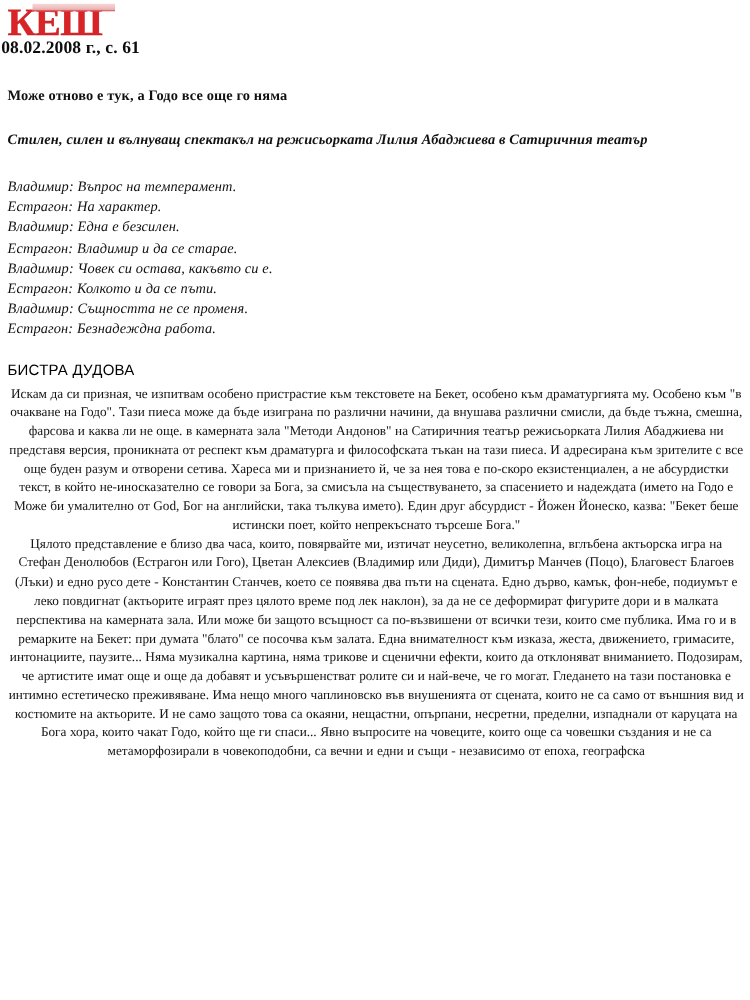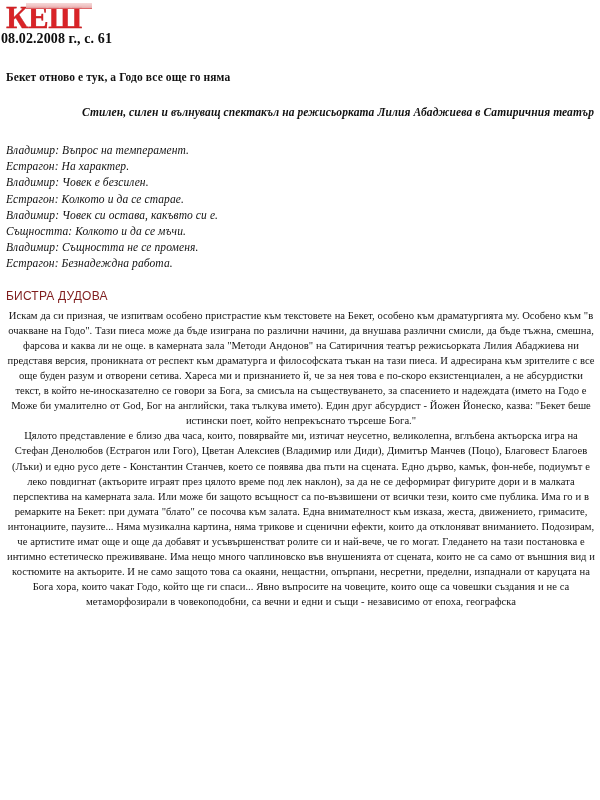--- a/index.html
+++ b/index.html
@@ -86,21 +86,20 @@
   .standfirst {
     font-family: "Liberation Serif", "DejaVu Serif", serif;
     font-weight: bold;
     font-style: italic;
     font-size: 11.5px;
     line-height: 15px;
     color: #111;
     padding: 0 6px;
     margin-top: 22px;
     letter-spacing: .1px;
-    text-align: right;
   }
 
   
   .dialogue {
     padding: 0 6px;
     margin-top: 22px;
   }
   .dialogue .line {
     font-family: "Liberation Serif", "DejaVu Serif", serif;
     font-weight: normal;
@@ -109,21 +108,21 @@
     line-height: 16.2px;
     color: #111;
     white-space: nowrap;
     letter-spacing: .1px;
   }
 
   
   .byline {
     font-family: "Liberation Sans", "DejaVu Sans", sans-serif;
     font-size: 12px;
-    color: #7f1d1d;
+    color: #000000;
     padding: 0 6px;
     margin-top: 17px;
     letter-spacing: .2px;
   }
 
   
   .body-copy {
     padding: 0 4px 0 6px;
     margin-top: 5px;
   }
@@ -151,31 +150,31 @@
 
   <div class="masthead">
     <span class="logo-wrap">
       <span class="logo-capband"></span>
       <span class="logo-text">КЕШ</span>
     </span>
   </div>
 
   <div class="dateline">08.02.2008 г., с. 61</div>
 
-  <div class="headline">Бекет отново е тук, а Годо все още го няма</div>
+  <div class="headline">Може отново е тук, а Годо все още го няма</div>
 
   <div class="standfirst">Стилен, силен и вълнуващ спектакъл на режисьорката Лилия Абаджиева в Сатиричния театър</div>
 
   <div class="dialogue">
     <div class="line">Владимир: Въпрос на темперамент.</div>
     <div class="line">Естрагон: На характер.</div>
-    <div class="line">Владимир: Човек е безсилен.</div>
-    <div class="line">Естрагон: Колкото и да се старае.</div>
+    <div class="line">Владимир: Една е безсилен.</div>
+    <div class="line">Естрагон: Владимир и да се старае.</div>
     <div class="line">Владимир: Човек си остава, какъвто си е.</div>
-    <div class="line">Същността: Колкото и да се мъчи.</div>
+    <div class="line">Естрагон: Колкото и да се пъти.</div>
     <div class="line">Владимир: Същността не се променя.</div>
     <div class="line">Естрагон: Безнадеждна работа.</div>
   </div>
 
   <div class="byline">БИСТРА ДУДОВА</div>
 
   <div class="body-copy clip">
     <p>Искам да си призная, че изпитвам особено пристрастие към текстовете на Бекет, особено към драматургията му. Особено към "в очакване на Годо". Тази пиеса може да бъде изиграна по различни начини, да внушава различни смисли, да бъде тъжна, смешна, фарсова и каква ли не още. в камерната зала "Методи Андонов" на Сатиричния театър режисьорката Лилия Абаджиева ни представя версия, проникната от респект към драматурга и философската тъкан на тази пиеса. И адресирана към зрителите с все още буден разум и отворени сетива. Хареса ми и признанието й, че за нея това е по-скоро екзистенциален, а не абсурдистки текст, в който не-иносказателно се говори за Бога, за смисъла на съществуването, за спасението и надеждата (името на Годо е Може би умалително от God, Бог на английски, така тълкува името). Един друг абсурдист - Йожен Йонеско, казва: "Бекет беше истински поет, който непрекъснато търсеше Бога."</p>
     <p>Цялото представление е близо два часа, които, повярвайте ми, изтичат неусетно, великолепна, вглъбена актьорска игра на Стефан Денолюбов (Естрагон или Гого), Цветан Алексиев (Владимир или Диди), Димитър Манчев (Поцо), Благовест Благоев (Лъки) и едно русо дете - Константин Станчев, което се появява два пъти на сцената. Едно дърво, камък, фон-небе, подиумът е леко повдигнат (актьорите играят през цялото време под лек наклон), за да не се деформират фигурите дори и в малката перспектива на камерната зала. Или може би защото всъщност са по-възвишени от всички тези, които сме публика. Има го и в ремарките на Бекет: при думата "блато" се посочва към залата. Една внимателност към изказа, жеста, движението, гримасите, интонациите, паузите... Няма музикална картина, няма трикове и сценични ефекти, които да отклоняват вниманието. Подозирам, че артистите имат още и още да добавят и усъвършенстват ролите си и най-вече, че го могат. Гледането на тази постановка е интимно естетическо преживяване. Има нещо много чаплиновско във внушенията от сцената, които не са само от външния вид и костюмите на актьорите. И не само защото това са окаяни, нещастни, опърпани, несретни, пределни, изпаднали от каруцата на Бога хора, които чакат Годо, който ще ги спаси... Явно въпросите на човеците, които още са човешки създания и не са метаморфозирали в човекоподобни, са вечни и едни и същи - независимо от епоха, географска</p>
   </div>

